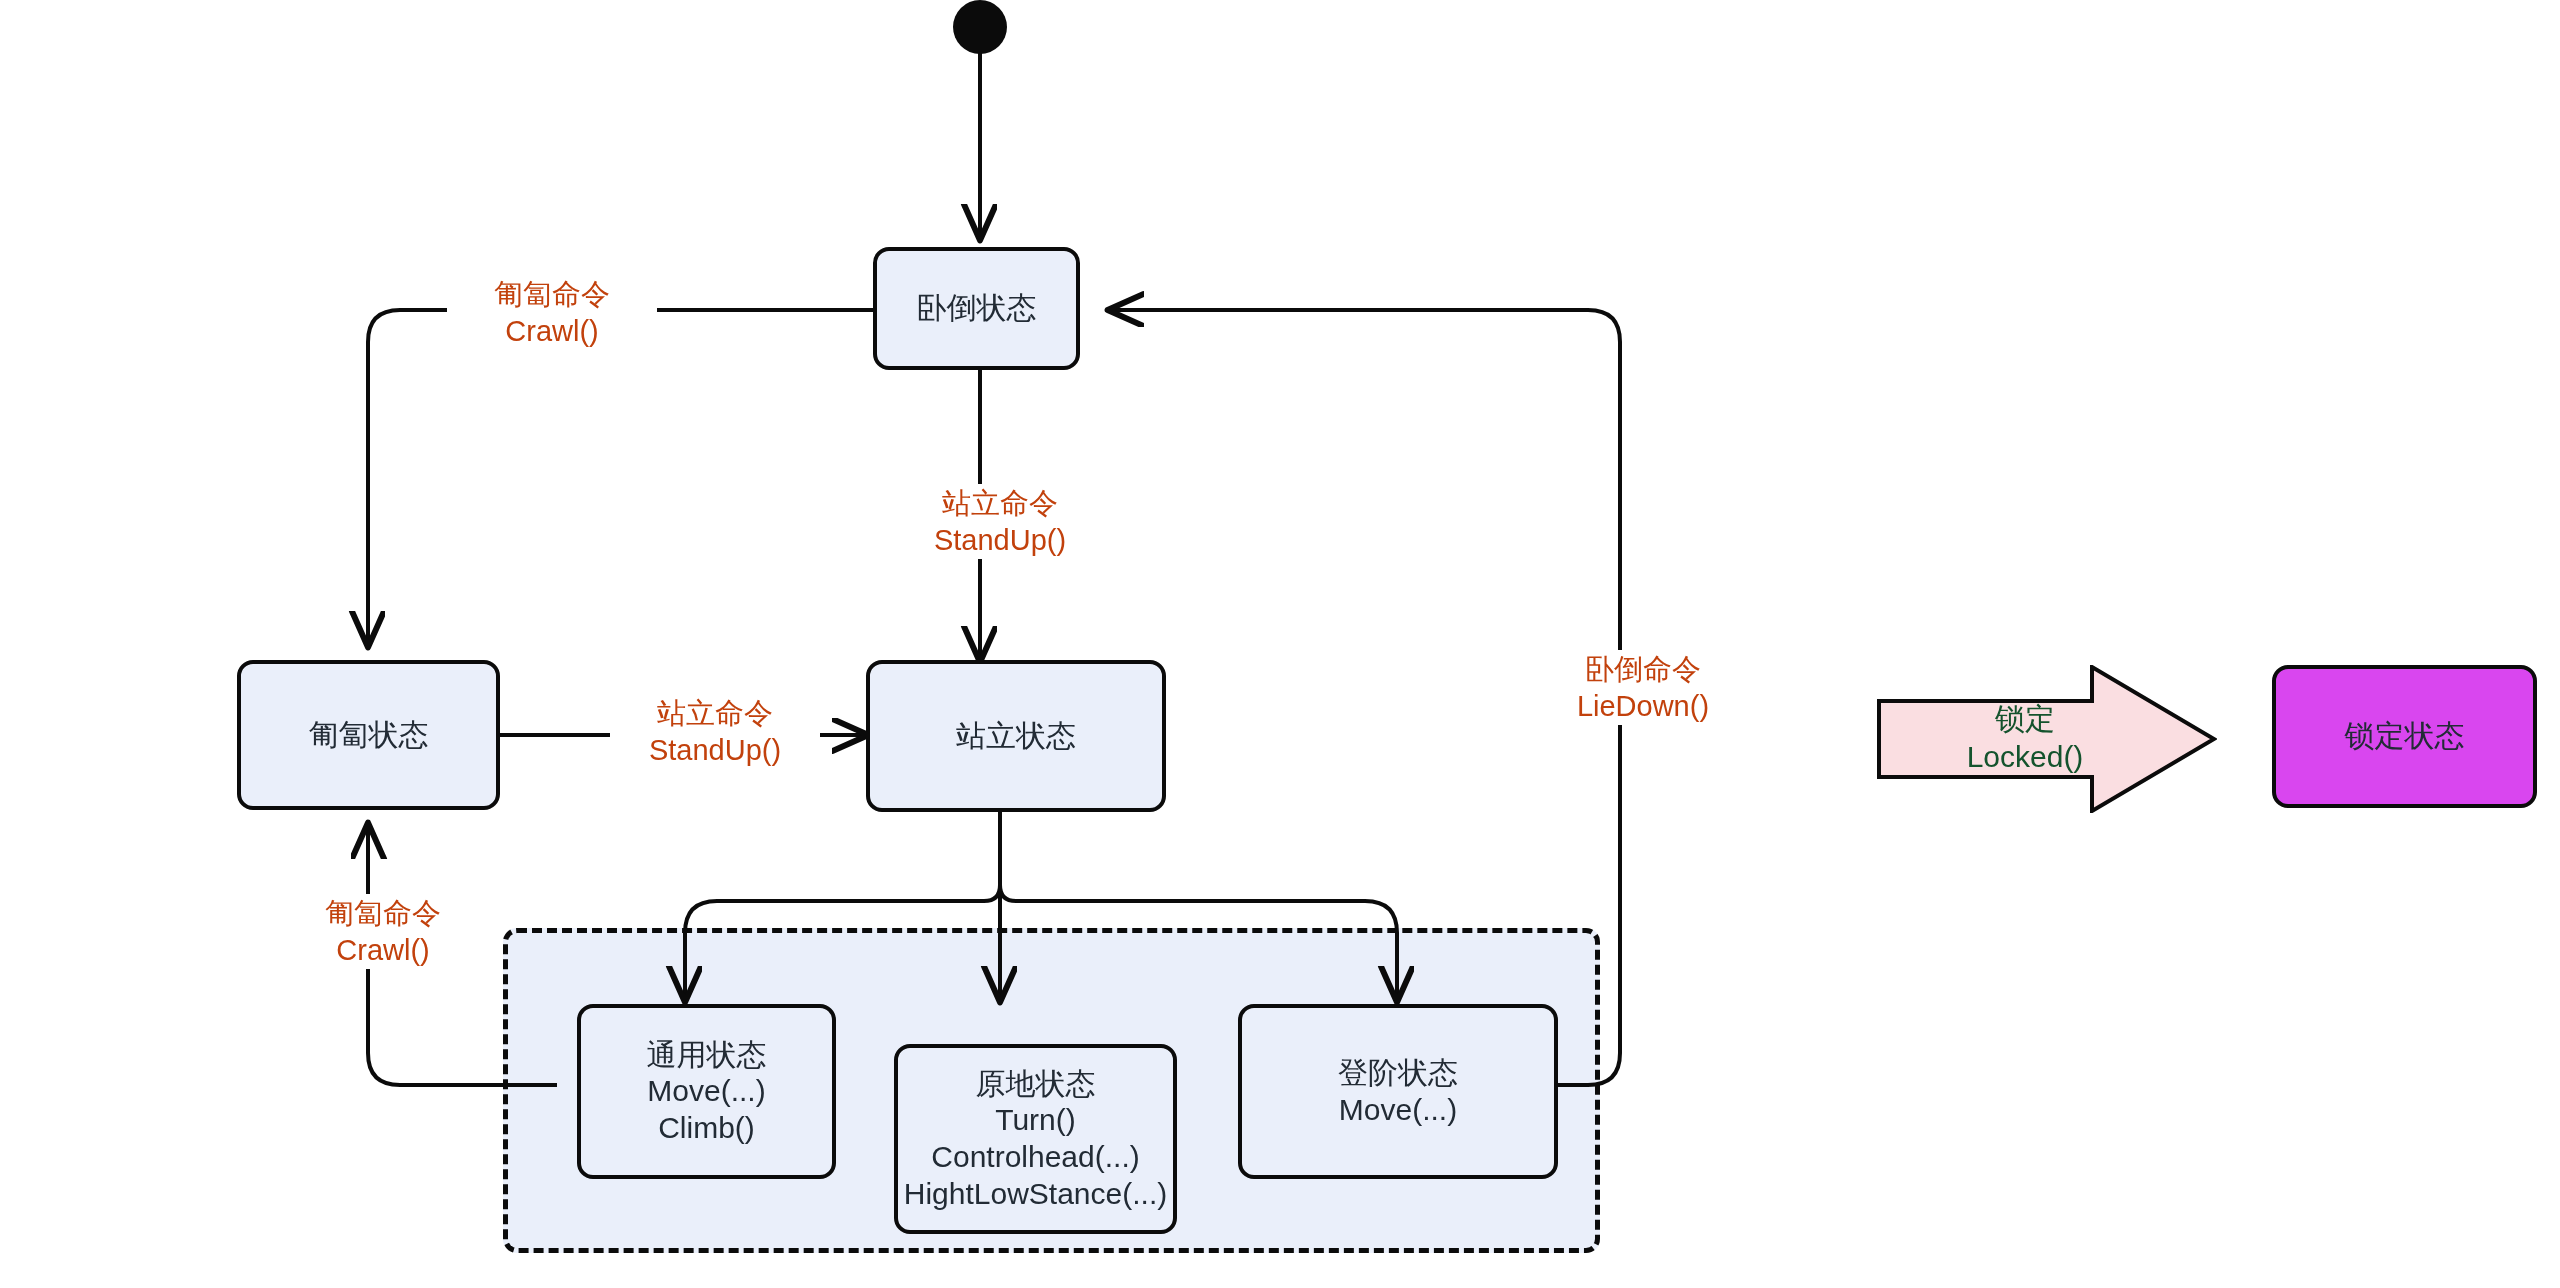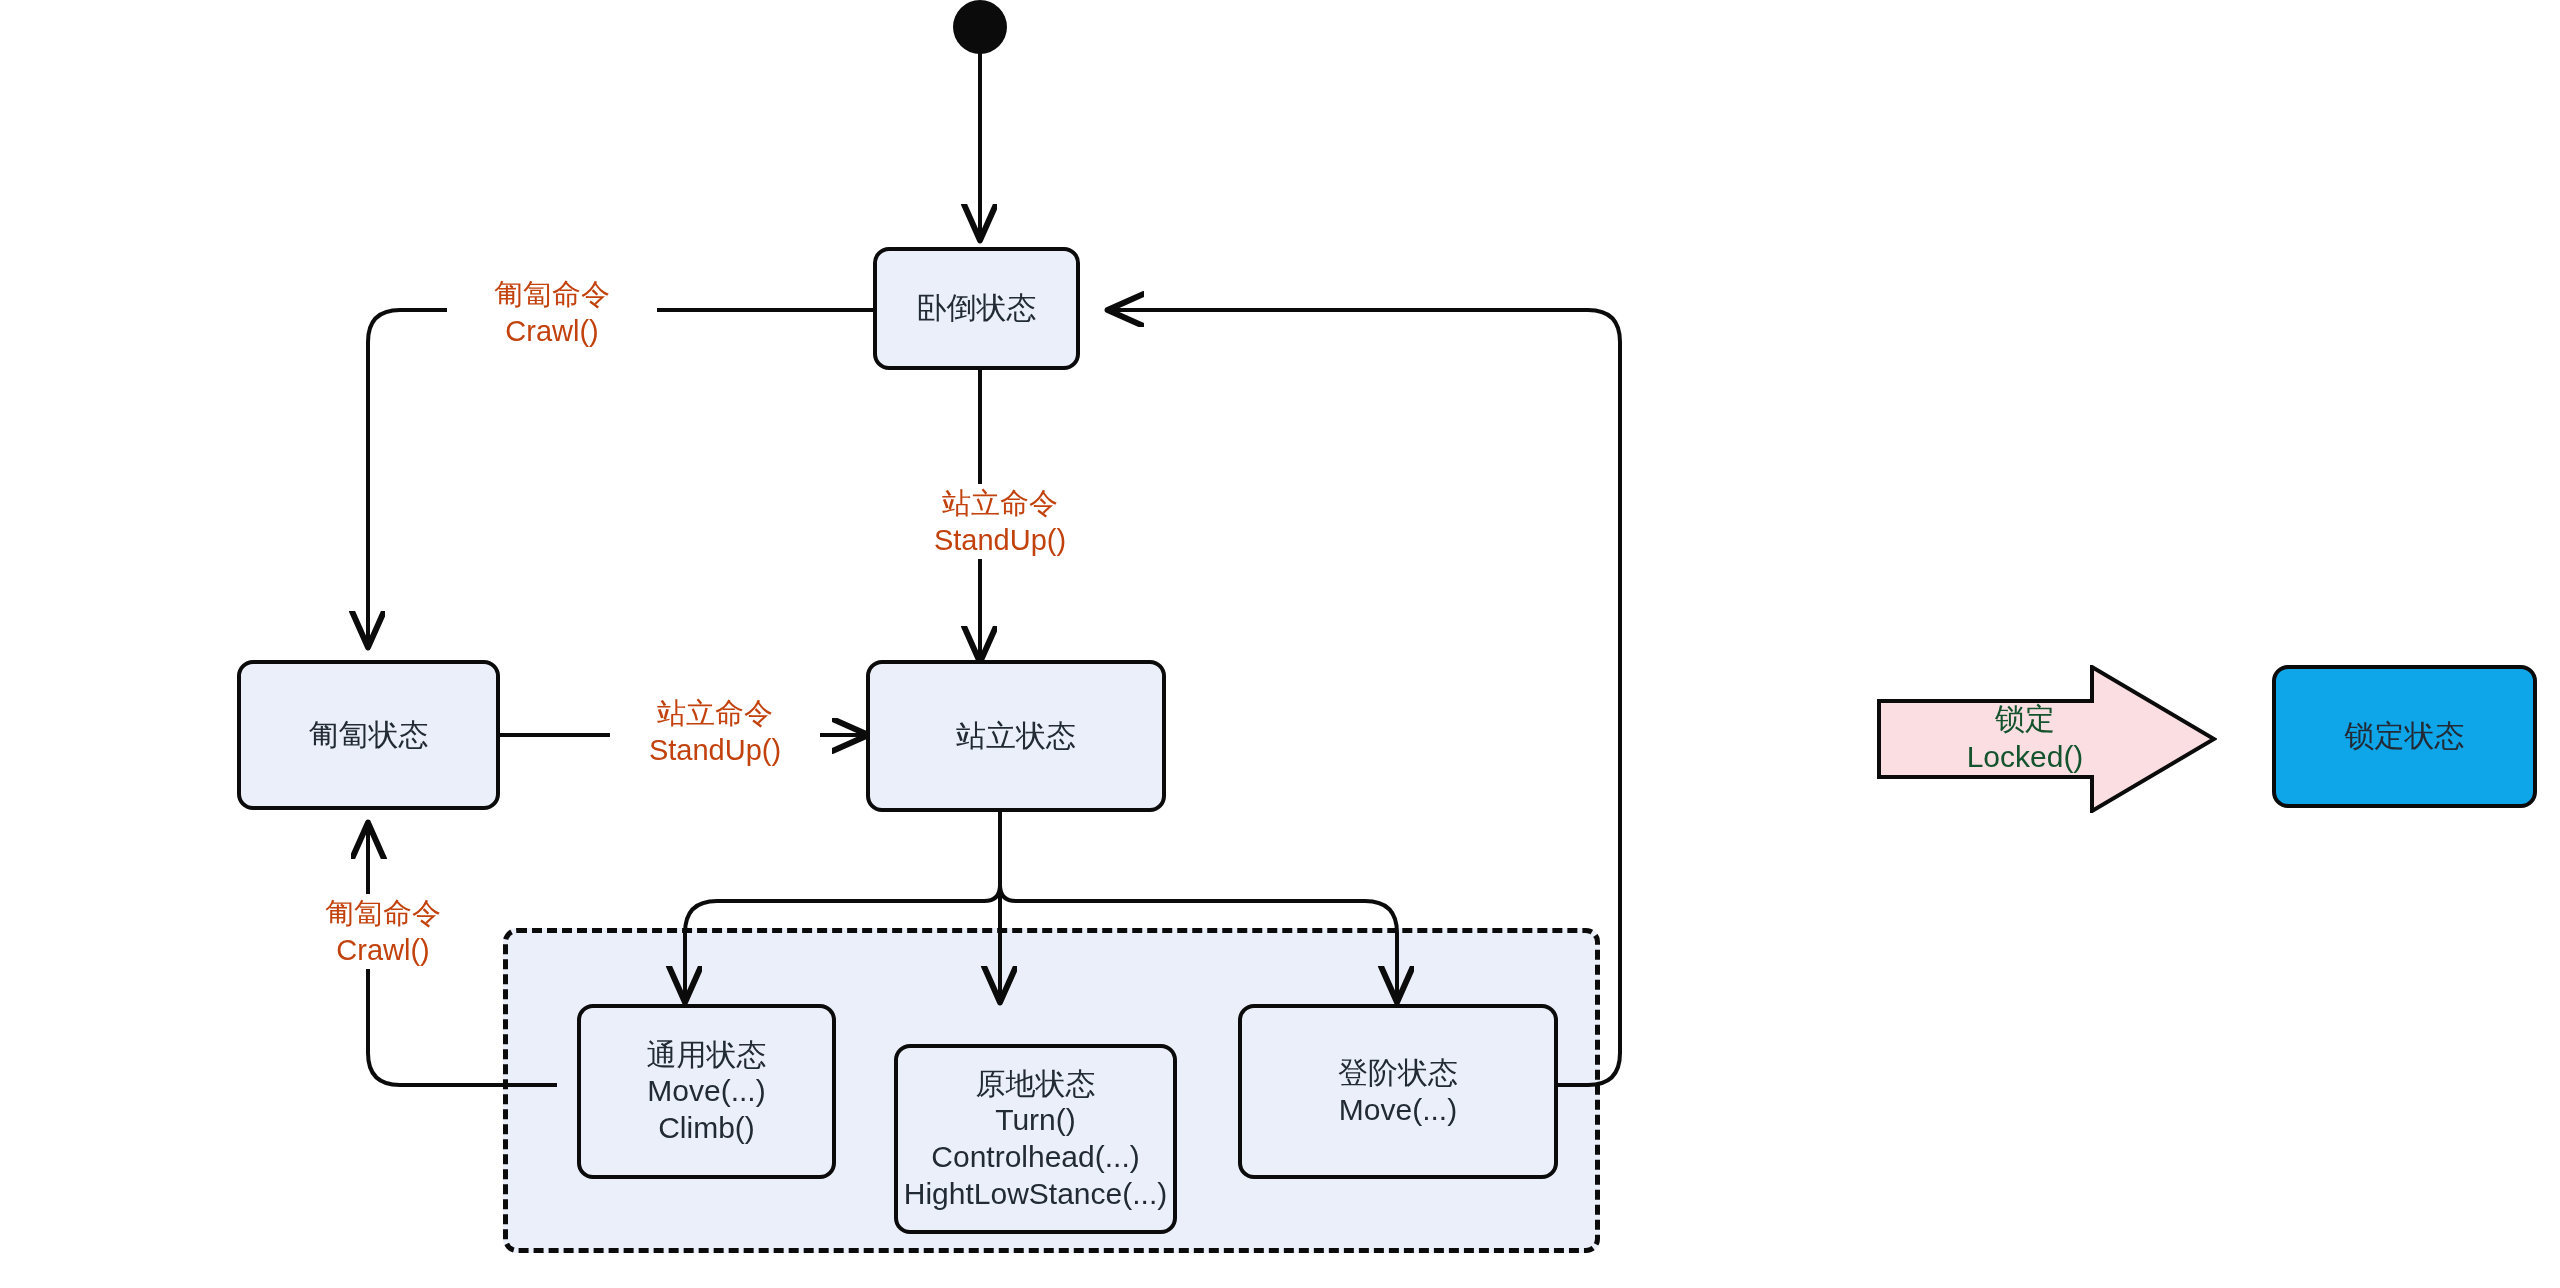--- a/index.html
+++ b/index.html
@@ -37,21 +37,21 @@
     flex-direction: column;
     align-items: center;
     justify-content: center;
     color: #222b35;
     font-size: 30px;
     line-height: 1.22;
     text-align: center;
     white-space: nowrap;
   }
   .node.pink {
-    background: #0ea5e9;
+    background: #d946ef;
   }
   .node .ln { display: block; }
   .group-box {
     position: absolute;
     box-sizing: border-box;
     border: 5px dashed #0b0b0b;
     border-radius: 14px;
     background: #eaeffa;
   }
   .edge-label {
@@ -173,14 +173,18 @@
   <div class="edge-label" style="left:610px; top:694px; width:200px;">
     <span class="ln">站立命令</span>
     <span class="ln">StandUp()</span>
   </div>
 
   <div class="edge-label" style="left:278px; top:894px; width:200px;">
     <span class="ln">匍匐命令</span>
     <span class="ln">Crawl()</span>
   </div>
 
+  <div class="edge-label" style="left:1538px; top:650px; width:200px;">
+    <span class="ln">卧倒命令</span>
+    <span class="ln">LieDown()</span>
+  </div>
 
 </div>
 
 </body></html>

